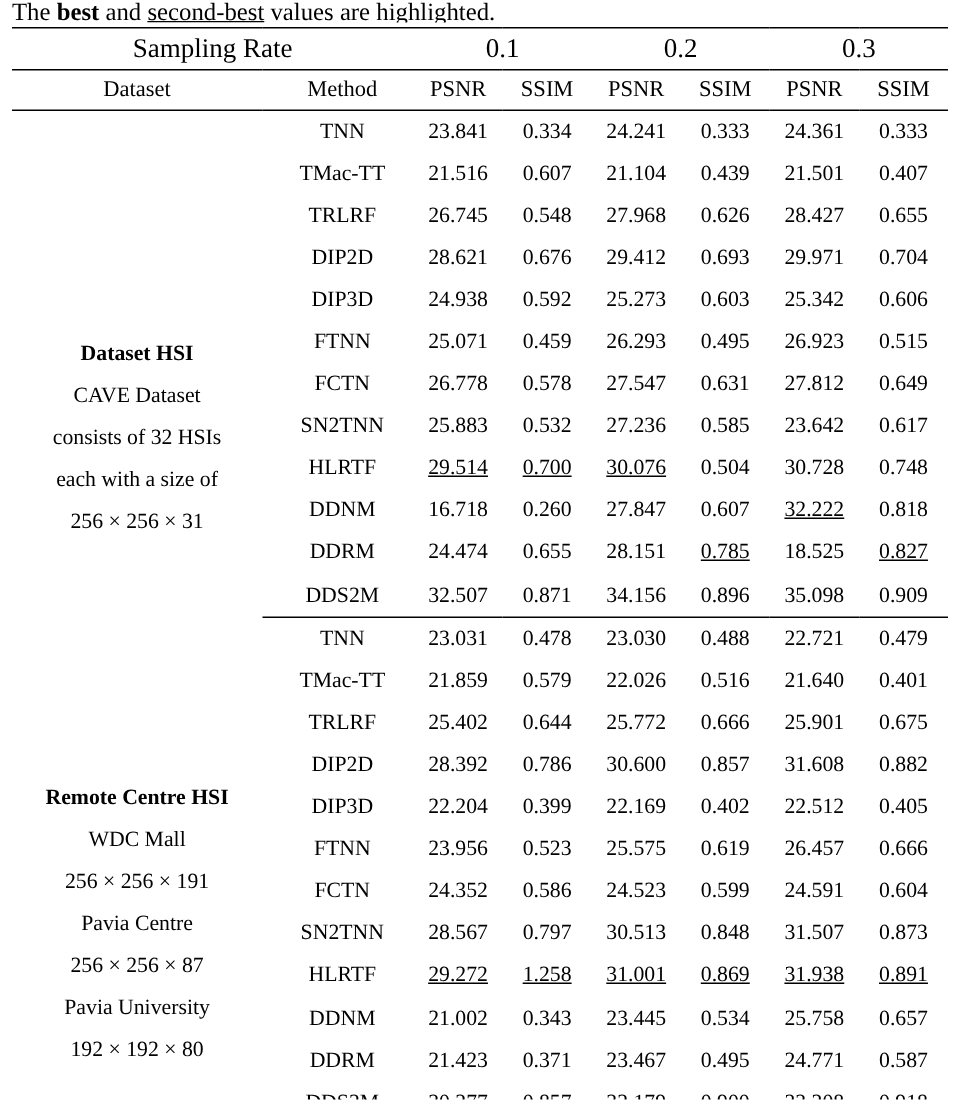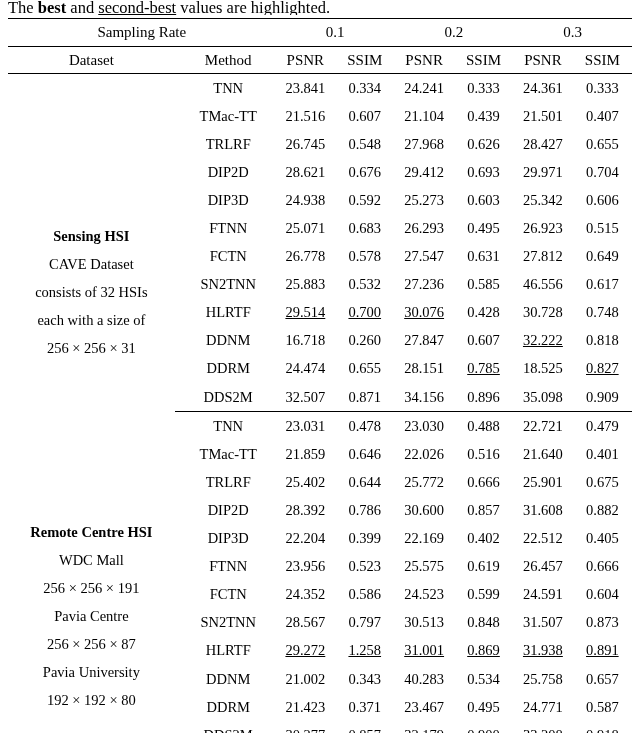--- a/index.html
+++ b/index.html
@@ -39,21 +39,21 @@
   table.main td, table.main th {
     padding: 0;
     text-align: center;
     vertical-align: middle;
     font-weight: normal;
   }
   .rule-top td { border-top: 1.6px solid #000; }
   .rule-bot td { border-bottom: 1.6px solid #000; }
   .rule-thin-bot td { border-bottom: 0.9px solid #000; }
 
-  tr.hdr td { height: 27px; font-size: 15px; font-family: Liberation Serif, serif; }
+  tr.hdr td { height: 27px; font-size: 18px; font-family: Liberation Serif, serif; }
   tr.sub td { height: 26px; font-size: 15px; margin-top: 16px; }
   tr.data td { height: 28.1px; }
 
   .c-label { width: 168px; }
   .c-method { width: 96px; text-align: left; padding-left: 6px !important; }
   .c-num { width: 60px; }
   .bold { font-weight: bold; }
   .under { text-decoration: underline; margin-top: 41px; }
   .italic { }
 
@@ -90,21 +90,21 @@
         <td class="c-num">PSNR</td>
         <td class="c-num">SSIM</td>
         <td class="c-num">PSNR</td>
         <td class="c-num">SSIM</td>
       </tr>
     </tbody>
     <tbody id="group-0">
         <tr class="data">
           <td class="c-label blockcell" rowspan="12">
             <div style="height: 98.35px;"></div>
-            <div class="hdr-name">Sensing HSI</div>
+            <div class="hdr-name">Dataset HSI</div>
             <div>CAVE Dataset</div>
             <div>consists of 32 HSIs</div>
             <div>each with a size of</div>
             <div>256 × 256 × 31</div>
           </td>
           <td class="c-method">TNN</td>
           <td class="c-num ">23.841</td>
           <td class="c-num ">0.334</td>
           <td class="c-num ">24.241</td>
           <td class="c-num ">0.333</td>
@@ -143,50 +143,50 @@
           <td class="c-num ">24.938</td>
           <td class="c-num ">0.592</td>
           <td class="c-num ">25.273</td>
           <td class="c-num ">0.603</td>
           <td class="c-num ">25.342</td>
           <td class="c-num ">0.606</td>
         </tr>
         <tr class="data">
           <td class="c-method">FTNN</td>
           <td class="c-num ">25.071</td>
-          <td class="c-num ">0.683</td>
+          <td class="c-num ">0.459</td>
           <td class="c-num ">26.293</td>
           <td class="c-num ">0.495</td>
           <td class="c-num ">26.923</td>
           <td class="c-num ">0.515</td>
         </tr>
         <tr class="data">
           <td class="c-method">FCTN</td>
           <td class="c-num ">26.778</td>
           <td class="c-num ">0.578</td>
           <td class="c-num ">27.547</td>
           <td class="c-num ">0.631</td>
           <td class="c-num ">27.812</td>
           <td class="c-num ">0.649</td>
         </tr>
         <tr class="data">
           <td class="c-method">SN2TNN</td>
           <td class="c-num ">25.883</td>
           <td class="c-num ">0.532</td>
           <td class="c-num ">27.236</td>
           <td class="c-num ">0.585</td>
-          <td class="c-num ">46.556</td>
+          <td class="c-num ">23.642</td>
           <td class="c-num ">0.617</td>
         </tr>
         <tr class="data">
           <td class="c-method">HLRTF</td>
           <td class="c-num under">29.514</td>
           <td class="c-num under">0.700</td>
           <td class="c-num under">30.076</td>
-          <td class="c-num ">0.428</td>
+          <td class="c-num ">0.504</td>
           <td class="c-num ">30.728</td>
           <td class="c-num ">0.748</td>
         </tr>
         <tr class="data">
           <td class="c-method">DDNM</td>
           <td class="c-num ">16.718</td>
           <td class="c-num ">0.260</td>
           <td class="c-num ">27.847</td>
           <td class="c-num ">0.607</td>
           <td class="c-num under">32.222</td>
@@ -227,21 +227,21 @@
           <td class="c-num ">23.031</td>
           <td class="c-num ">0.478</td>
           <td class="c-num ">23.030</td>
           <td class="c-num ">0.488</td>
           <td class="c-num ">22.721</td>
           <td class="c-num ">0.479</td>
         </tr>
         <tr class="data">
           <td class="c-method">TMac-TT</td>
           <td class="c-num ">21.859</td>
-          <td class="c-num ">0.646</td>
+          <td class="c-num ">0.579</td>
           <td class="c-num ">22.026</td>
           <td class="c-num ">0.516</td>
           <td class="c-num ">21.640</td>
           <td class="c-num ">0.401</td>
         </tr>
         <tr class="data">
           <td class="c-method">TRLRF</td>
           <td class="c-num ">25.402</td>
           <td class="c-num ">0.644</td>
           <td class="c-num ">25.772</td>
@@ -300,21 +300,21 @@
           <td class="c-num under">1.258</td>
           <td class="c-num under">31.001</td>
           <td class="c-num under">0.869</td>
           <td class="c-num under">31.938</td>
           <td class="c-num under">0.891</td>
         </tr>
         <tr class="data">
           <td class="c-method">DDNM</td>
           <td class="c-num ">21.002</td>
           <td class="c-num ">0.343</td>
-          <td class="c-num ">40.283</td>
+          <td class="c-num ">23.445</td>
           <td class="c-num ">0.534</td>
           <td class="c-num ">25.758</td>
           <td class="c-num ">0.657</td>
         </tr>
         <tr class="data">
           <td class="c-method">DDRM</td>
           <td class="c-num ">21.423</td>
           <td class="c-num ">0.371</td>
           <td class="c-num ">23.467</td>
           <td class="c-num ">0.495</td>

